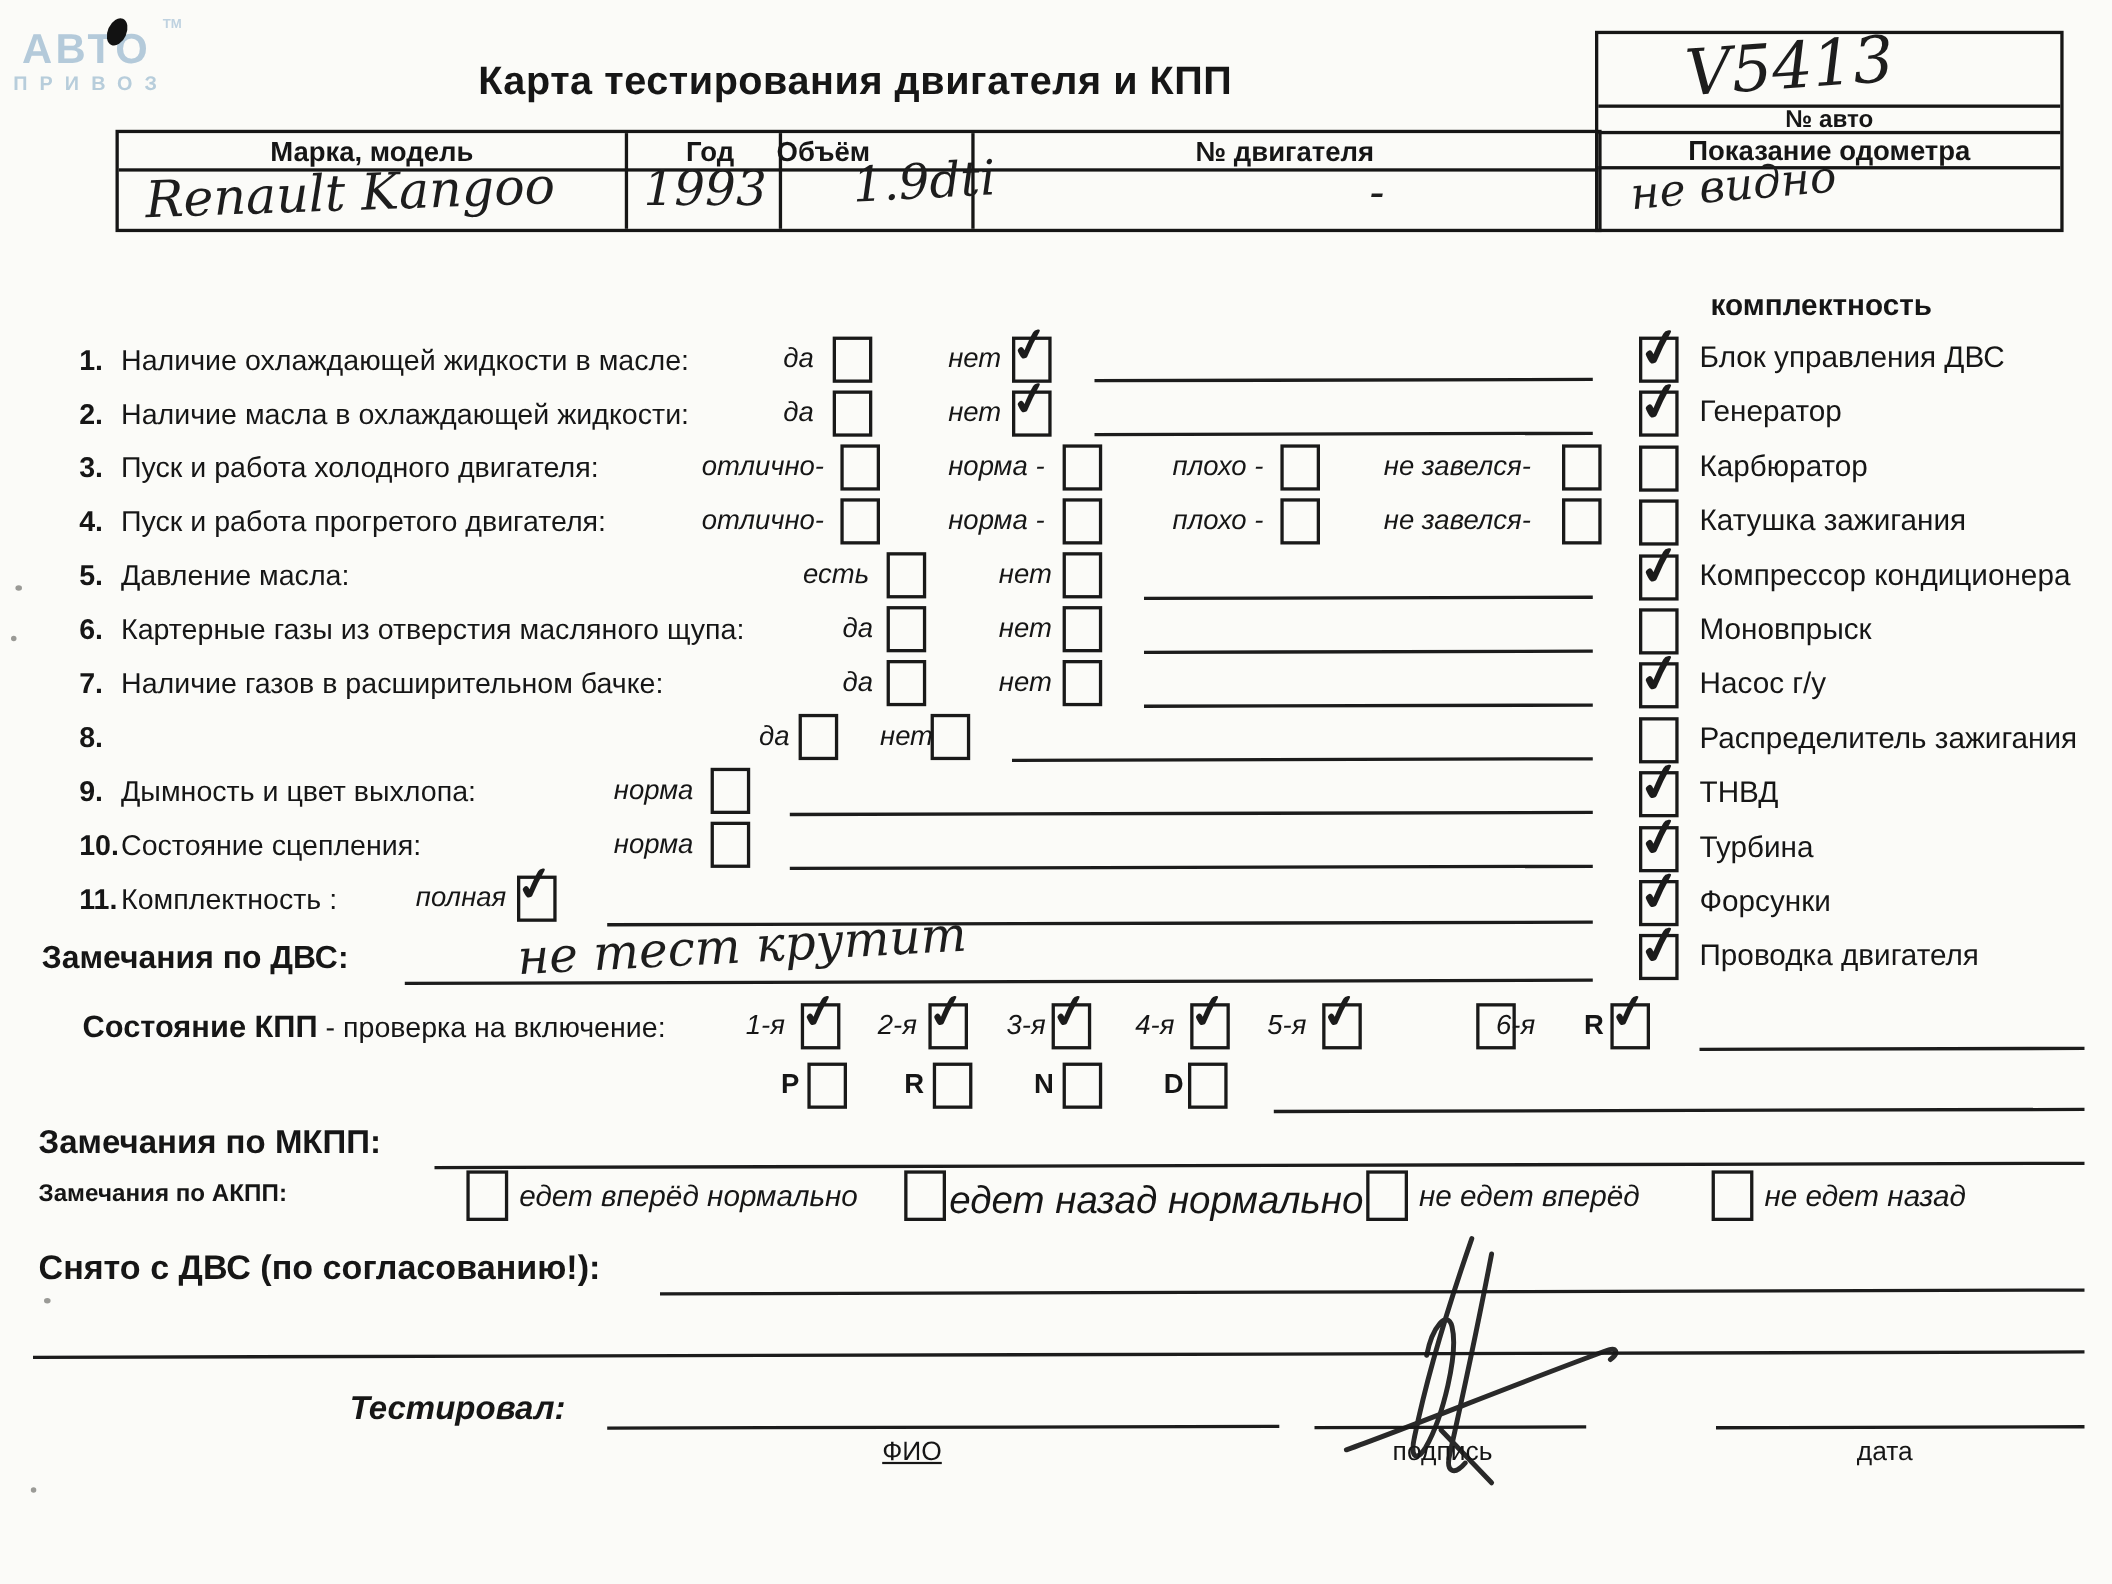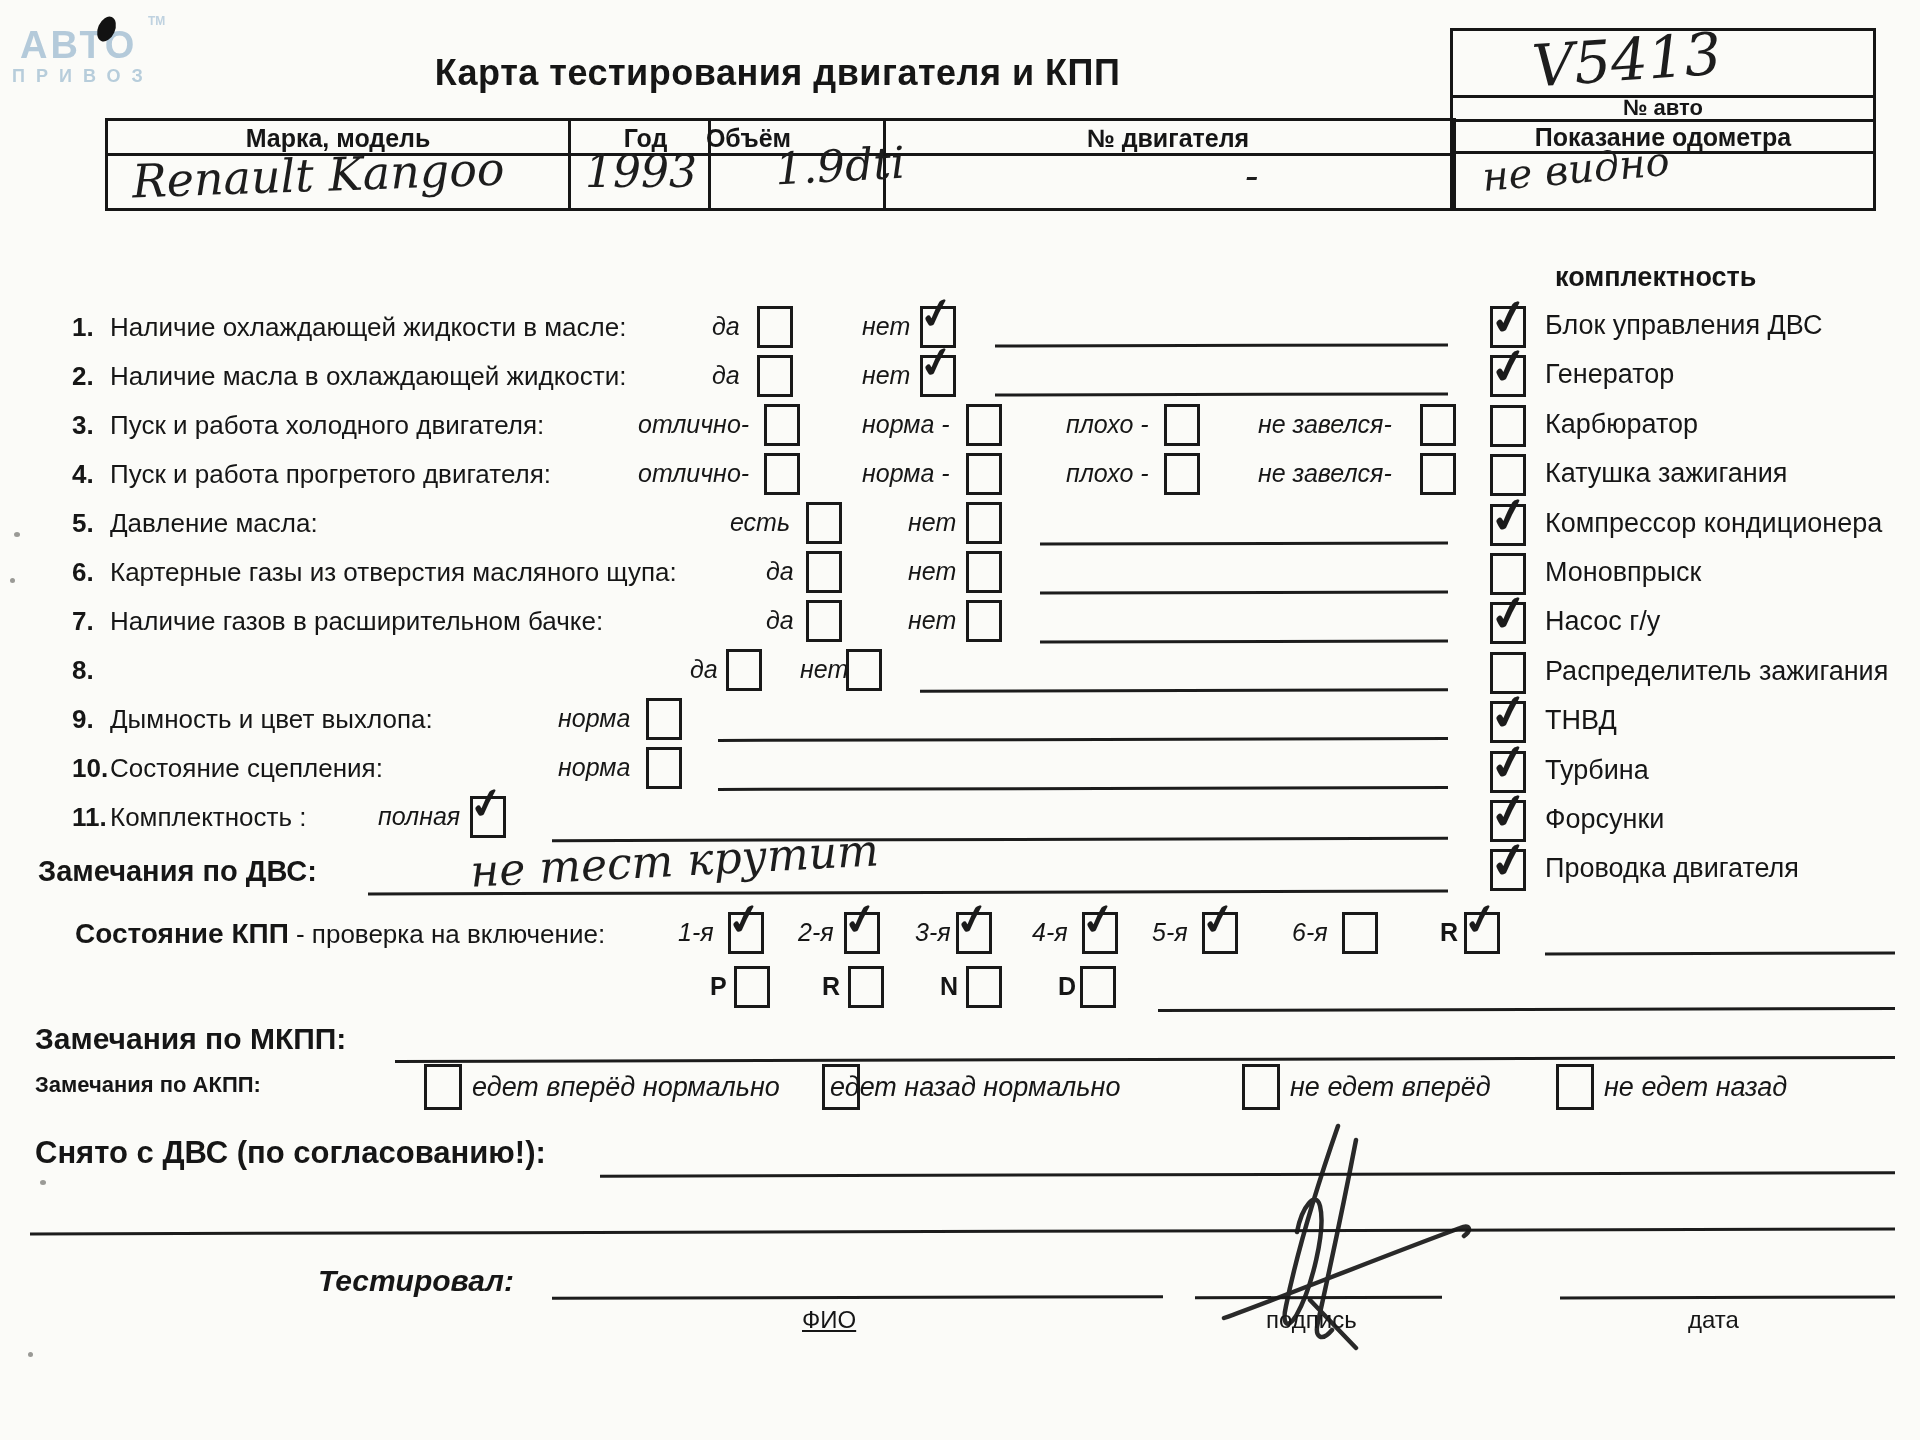--- a/index.html
+++ b/index.html
@@ -230,21 +230,21 @@
       <span class="tick">✓</span>
     </span>
   <span class="opt" style="left:1032px;">4-я</span>
   <span class="cb checked" style="left:1082px;top:-6px;">
       <span class="tick">✓</span>
     </span>
   <span class="opt" style="left:1152px;">5-я</span>
   <span class="cb checked" style="left:1202px;top:-6px;">
       <span class="tick">✓</span>
     </span>
-  <span class="opt" style="left:1292px;">6-я</span>
+  <span class="opt" style="left:1360px;">6-я</span>
   <span class="cb" style="left:1342px;top:-6px;"></span>
   <span class="opt b" style="left:1440px;font-style:normal;">R</span>
   <span class="cb checked" style="left:1464px;top:-6px;">
       <span class="tick">✓</span>
     </span>
   <span class="uline" style="left:1545px;width:350px;top:34px;"></span>
 </div>
 
 <div class="row" style="top:972px;">
   <span class="opt b" style="left:710px;font-style:normal;">P</span>
@@ -261,21 +261,21 @@
 <div class="row" style="top:1022px;">
   <span class="seclab" style="left:35px;font-size:30px;">Замечания по МКПП:</span>
   <span class="uline" style="left:395px;width:1500px;top:36px;"></span>
 </div>
 
 <div class="row" style="top:1072px;">
   <span class="seclab" style="left:35px;font-size:22px;">Замечания по АКПП:</span>
   <span class="cb wide" style="left:424px;top:-8px;"></span>
   <span class="opt" style="left:472px;font-size:27px;">едет вперёд нормально</span>
   <span class="cb wide" style="left:822px;top:-8px;"></span>
-  <span class="opt" style="left:830px;font-size:27px;">едет назад нормально</span>
+  <span class="opt" style="left:863px;font-size:35px;">едет назад нормально</span>
   <span class="cb wide" style="left:1242px;top:-8px;"></span>
   <span class="opt" style="left:1290px;font-size:27px;">не едет вперёд</span>
   <span class="cb wide" style="left:1556px;top:-8px;"></span>
   <span class="opt" style="left:1604px;font-size:27px;">не едет назад</span>
 </div>
 
 <div class="row" style="top:1135px;">
   <span class="seclab" style="left:35px;font-size:31px;">Снято с ДВС (по согласованию!):</span>
   <span class="uline" style="left:600px;width:1295px;top:38px;"></span>
 </div>

